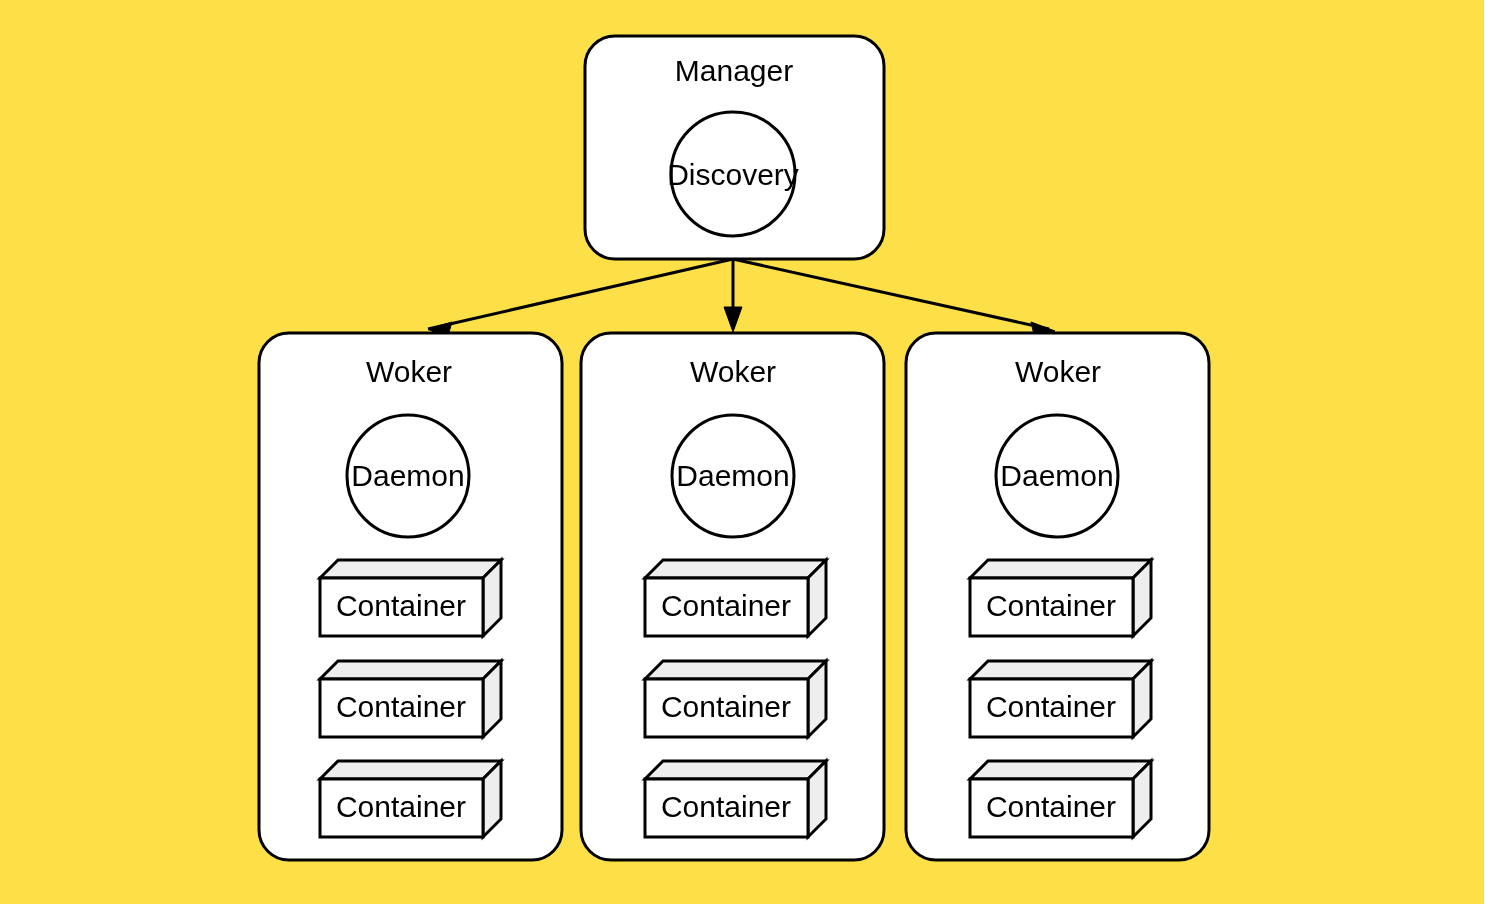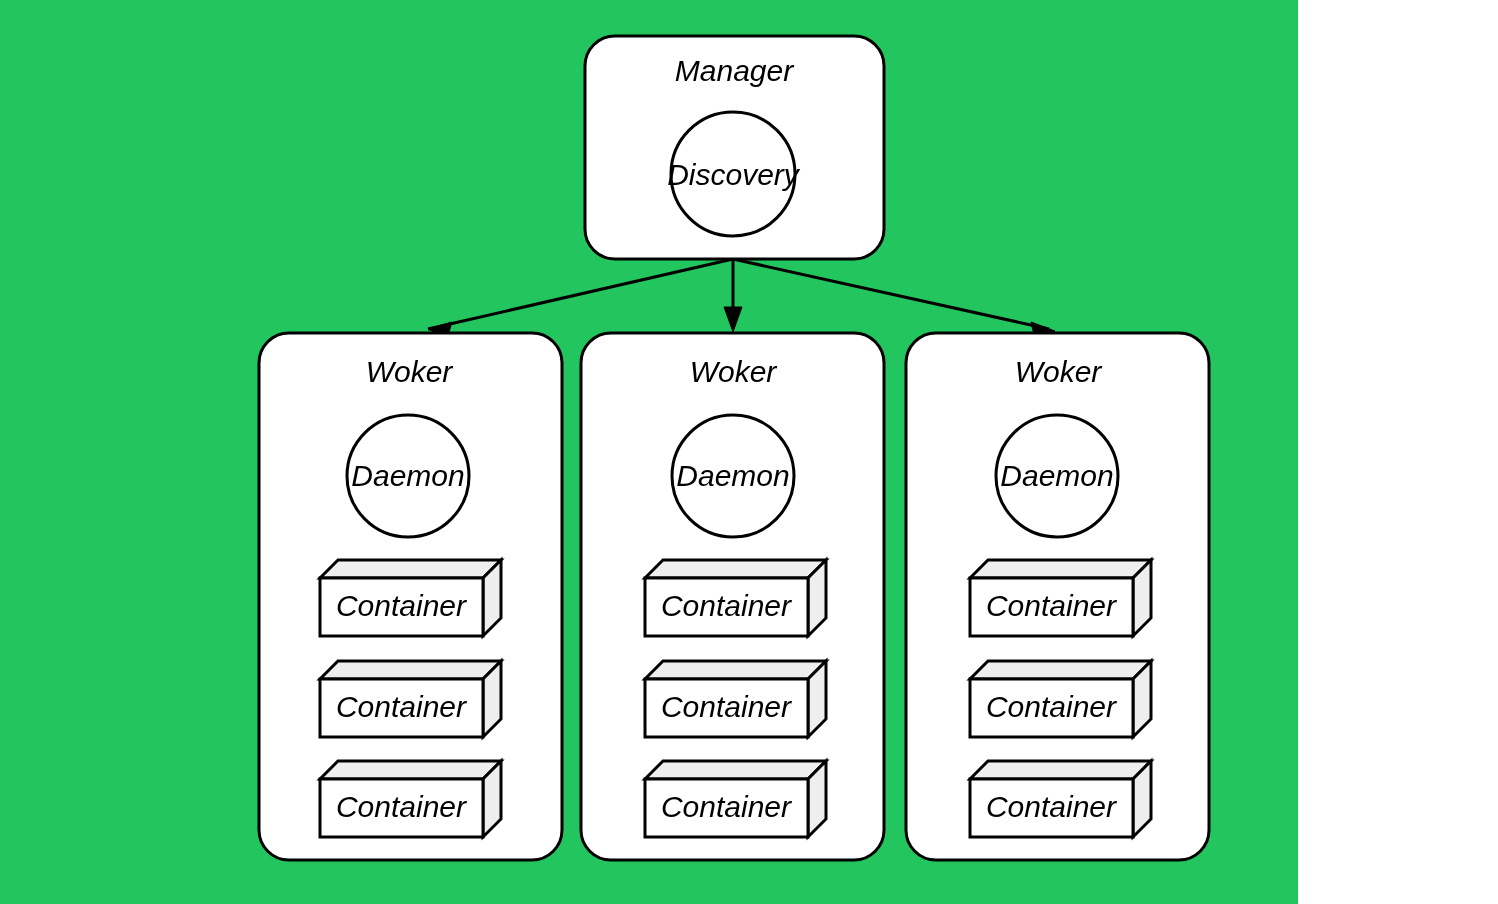--- a/index.html
+++ b/index.html
@@ -9,24 +9,23 @@
     background: #ffffff;
   }
   body {
     width: 1498px;
     height: 904px;
     overflow: hidden;
     font-family: "Liberation Sans", sans-serif;
   }
   #diagram-root {
     position: relative;
-    width: 1298px;
+    width: 1484px;
     height: 904px;
-    background: #22c55e;
-    font-style: italic;
+    background: #fde047;
   }
   #diagram-svg {
     position: absolute;
     top: 0;
     left: 0;
     width: 1498px;
     height: 904px;
     display: block;
   }
   .node-text {

